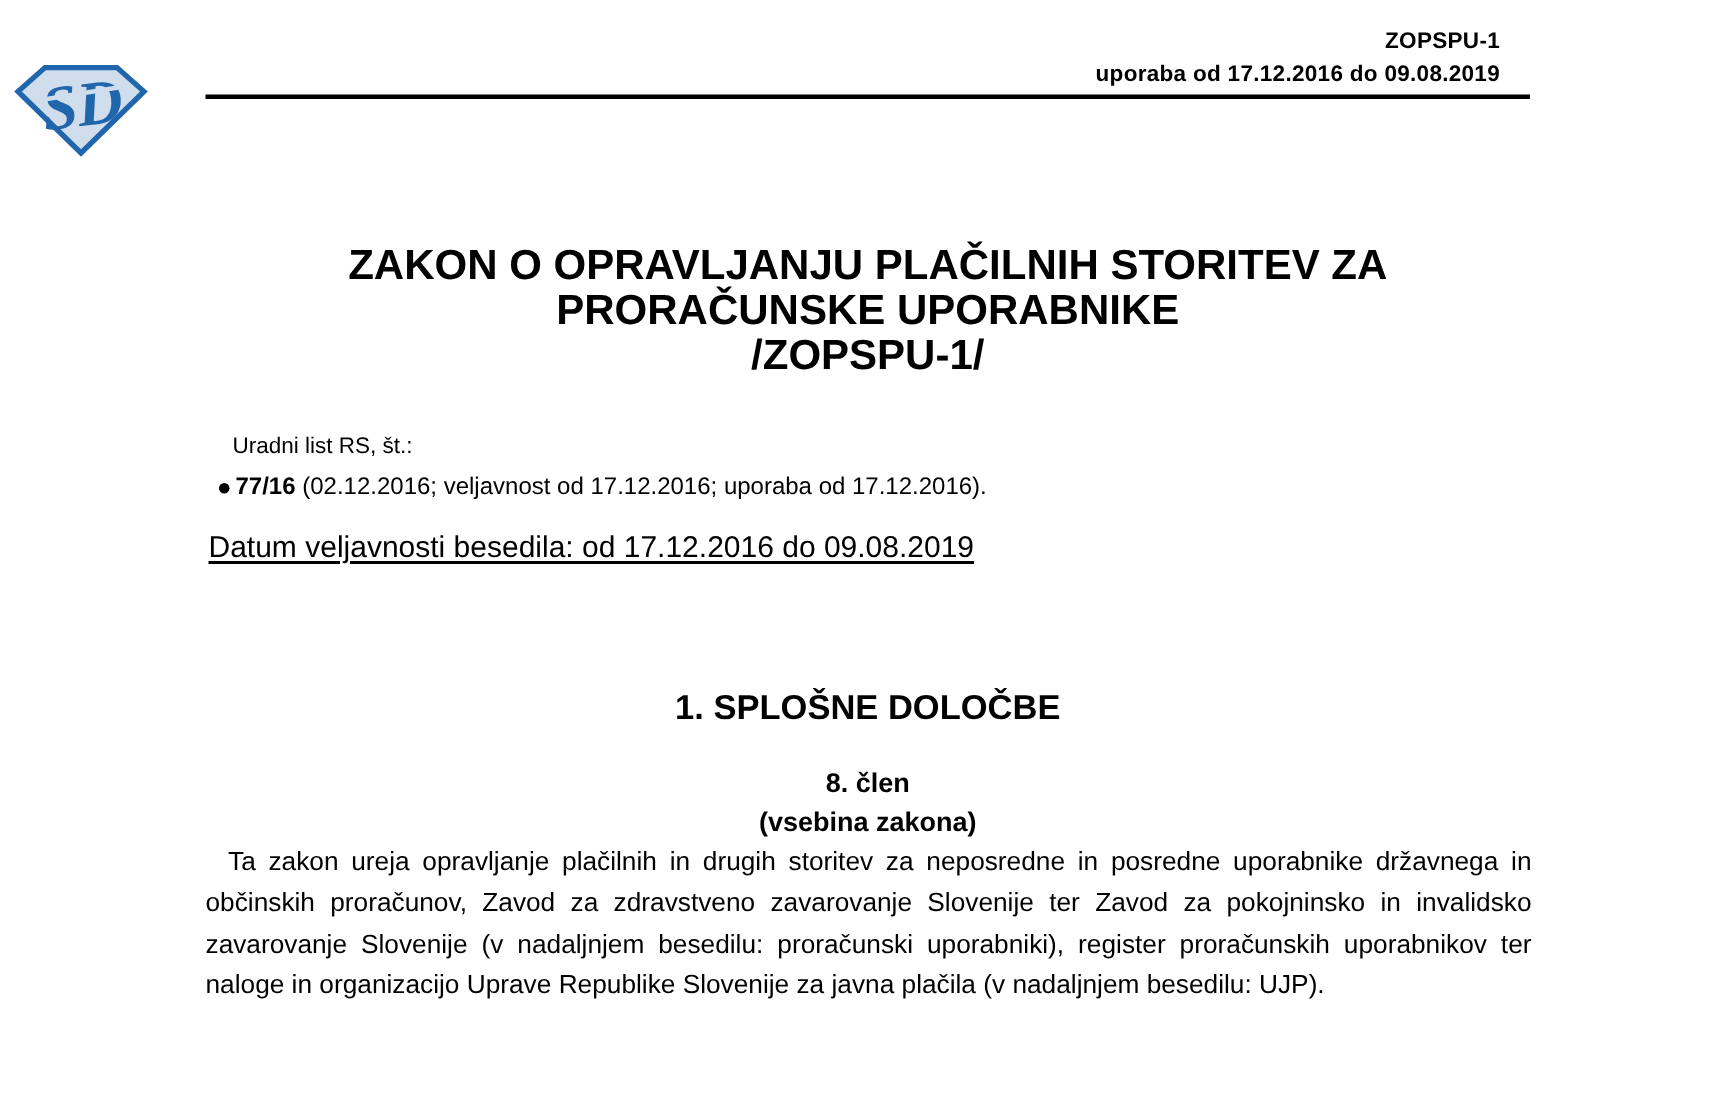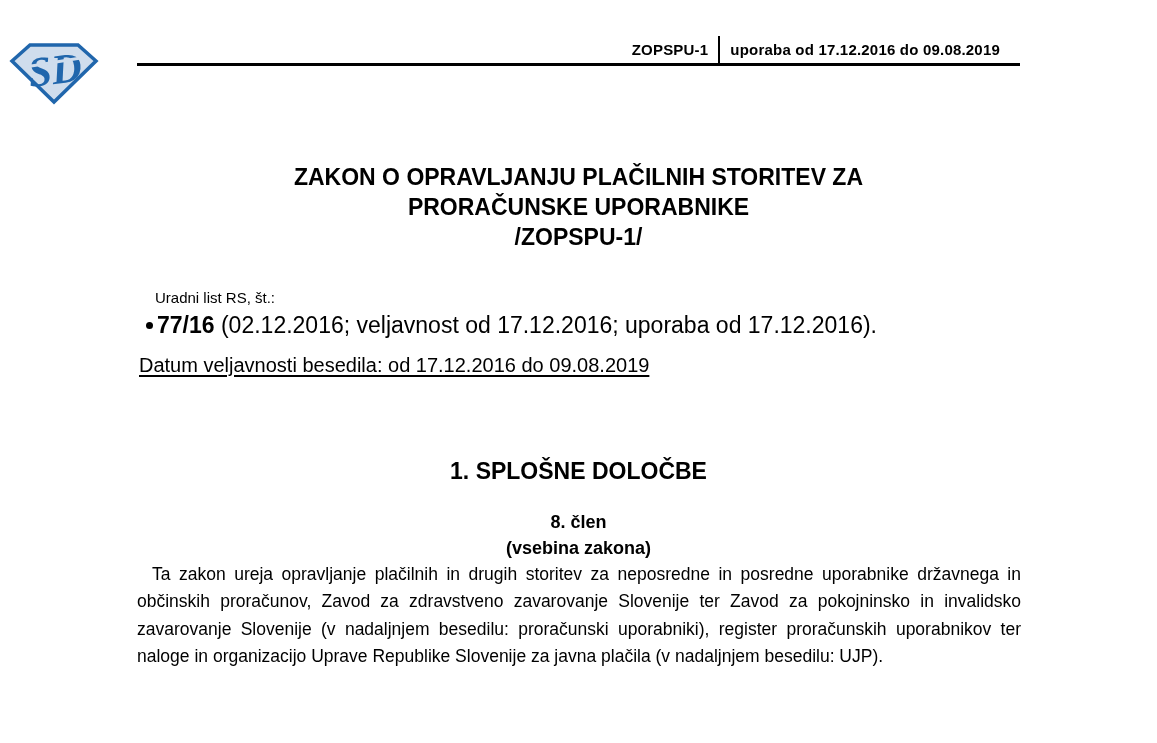--- a/index.html
+++ b/index.html
@@ -32,57 +32,58 @@
     height: 32px;
     border-bottom: 3px solid #000000;
     display: flex;
     justify-content: flex-end;
     align-items: flex-end;
     padding-right: 20px;
     box-sizing: border-box;
     font-size: 15px;
     font-weight: bold;
     letter-spacing: 0.2px;
+    flex-direction: column;
   }
   .header-bar .hdr-text {
     padding-bottom: 5px;
     white-space: nowrap;
   }
   .vbar {
     width: 2px;
     height: 27px;
     background: #000000;
     margin: 0 10px;
   }
 
   
   .doc-title {
     position: absolute;
     left: 137px;
     top: 162px;
     width: 883px;
     text-align: center;
-    font-size: 23px;
+    font-size: 28px;
     font-weight: bold;
     line-height: 30px;
     margin: 0;
   }
 
   .gazette-label {
     position: absolute;
     left: 155px;
     top: 287px;
     font-size: 15px;
     line-height: 22px;
   }
   .gazette-item {
     position: absolute;
     left: 146px;
     top: 314px;
-    font-size: 23px;
+    font-size: 16px;
     line-height: 22px;
     display: flex;
     align-items: center;
   }
   .bullet-dot {
     width: 7px;
     height: 7px;
     border-radius: 50%;
     background: #000000;
     margin-right: 4px;

